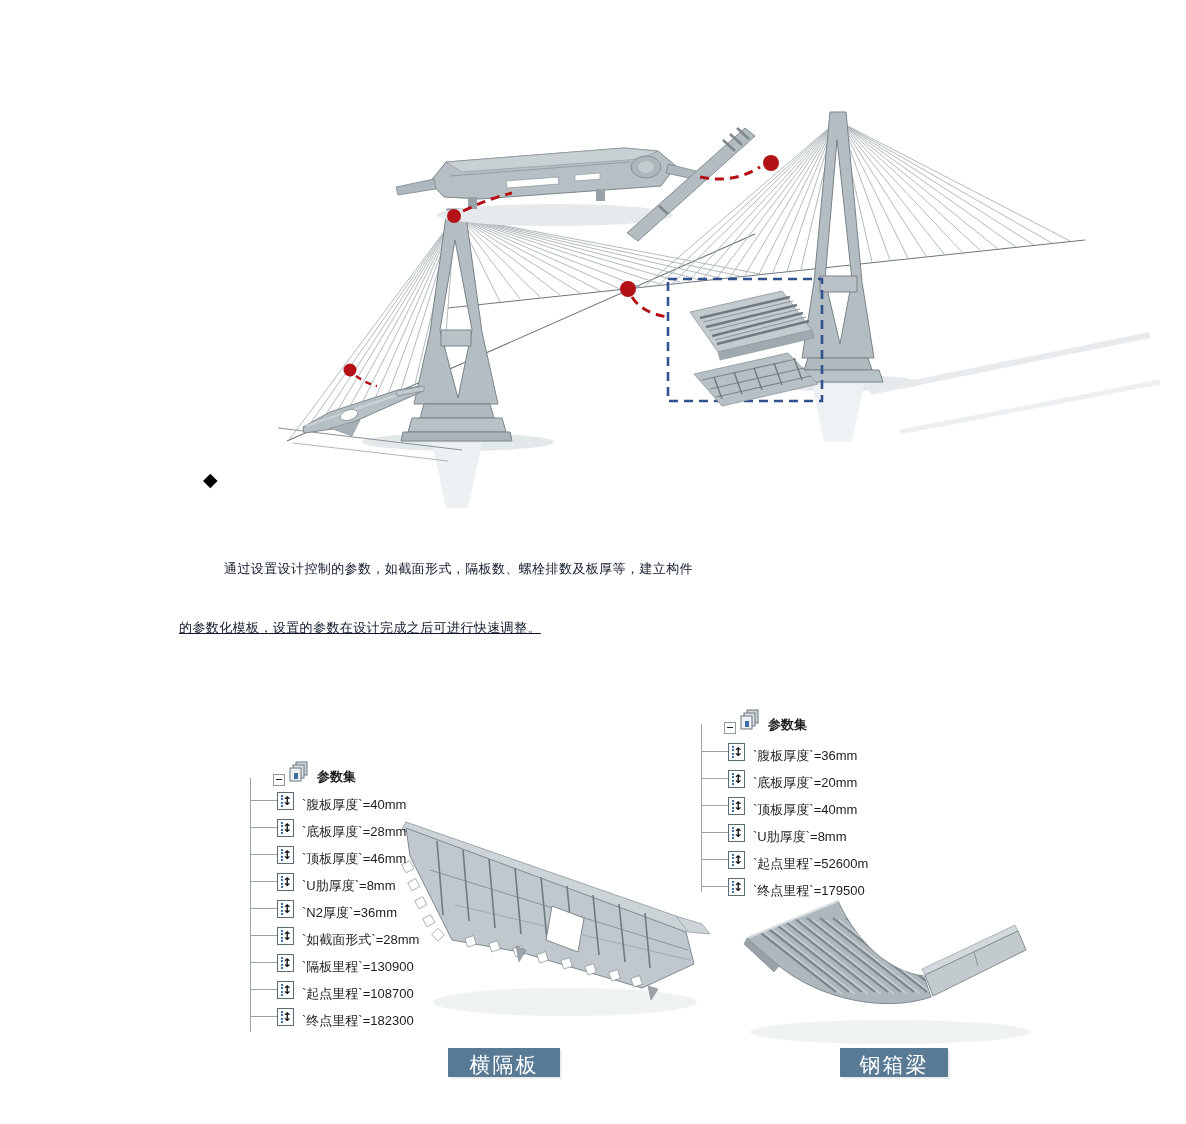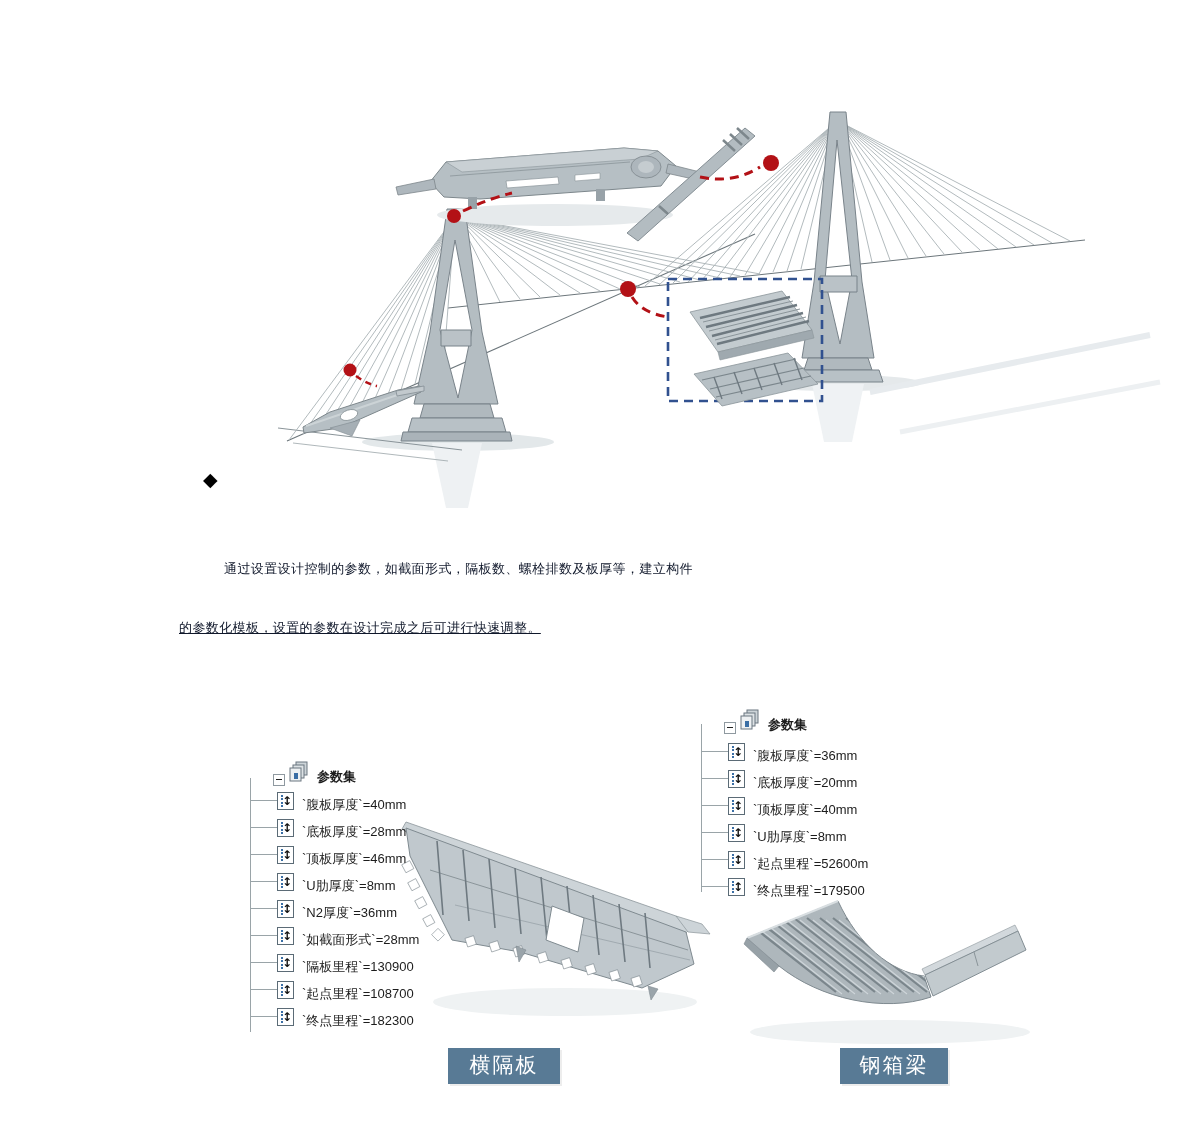--- a/index.html
+++ b/index.html
@@ -29,21 +29,21 @@
                  font-family:"DejaVu Sans",sans-serif;font-style:normal;line-height:14px;}
   .tlabel{margin-left:8px;white-space:nowrap;margin-top:8px;}
   .troot{position:absolute;display:flex;align-items:flex-end;height:22px;padding-left:29px;}
   .minusbox{position:relative;width:12px;height:12px;border:1px solid #8f99a0;background:#fff;
             box-sizing:border-box;flex:0 0 auto;}
   .minusbox::after{content:"";position:absolute;left:2px;top:4px;width:6px;height:1px;background:#222;}
   .stackicon{margin-left:3px;flex:0 0 auto;}
   .rootlabel{margin-left:7px;font-weight:bold;white-space:nowrap;}
 
   
-  .caption{position:absolute;height:36px;background:#587a95;color:#ffffff;font-size:21px;
+  .caption{position:absolute;height:29px;background:#587a95;color:#ffffff;font-size:21px;
            text-align:center;line-height:33px;letter-spacing:2px;box-shadow:2px 2px 0 rgba(0,0,0,0.07);}
   .caption.c-left{left:448px;top:1048px;width:112px;}
   .caption.c-right{left:840px;top:1048px;width:108px;}
 </style>
 </head>
 <body>
 
 <div class="page">
 
   <svg class="gfx" viewBox="0 0 1186 1124">

